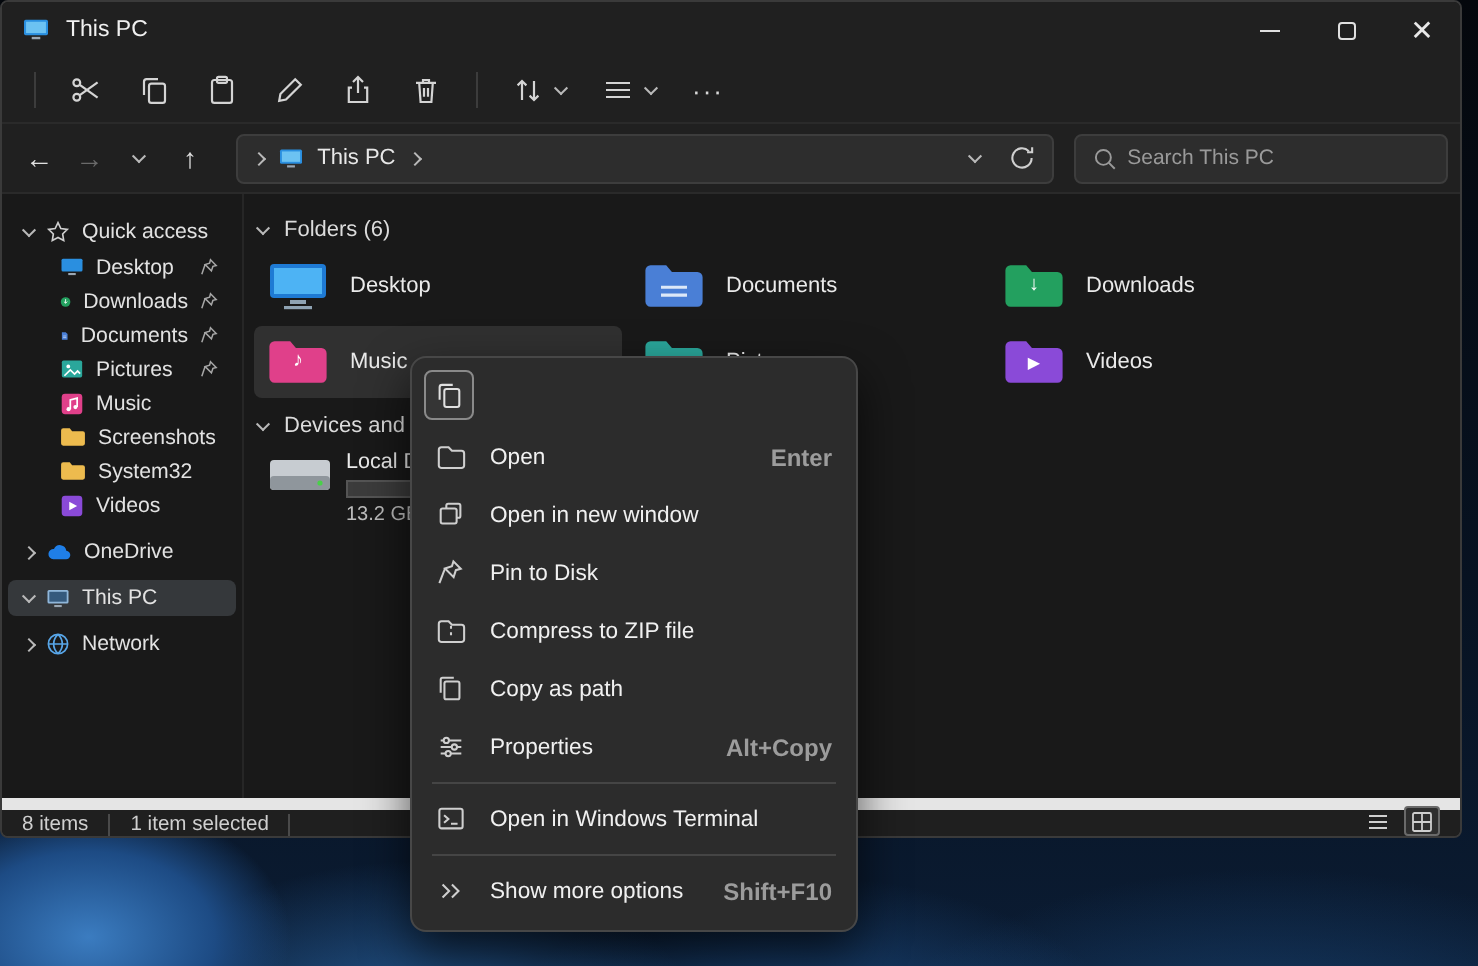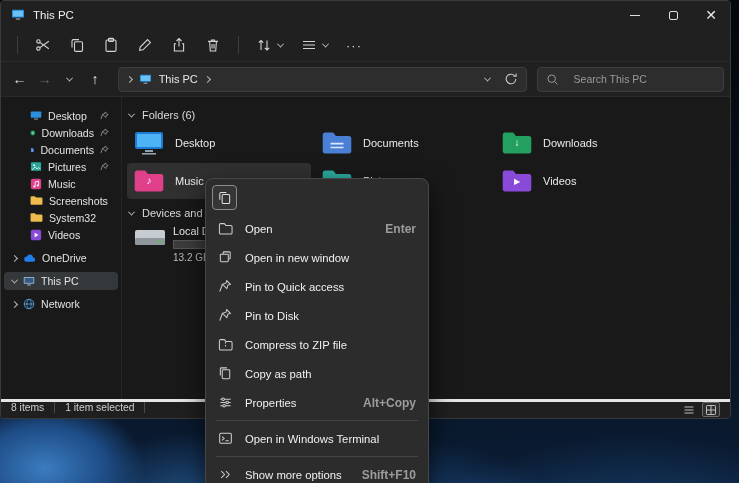--- a/index.html
+++ b/index.html
@@ -43,21 +43,21 @@
   .navbar { position:absolute; left:0; top:61px; right:0; height:35px; background:#202020;
     display:flex; align-items:center; padding:0 6px; border-bottom:1px solid #2a2a2a; }
   .nav-btn { width:26px; height:26px; display:flex; align-items:center; justify-content:center;
     font-size:14px; color:#e0e0e0; border-radius:4px; }
   .nav-btn.disabled { color:#6a6a6a; }
   .addr-box { margin-left:10px; width:422px; height:25px; background:#2d2d2d; border:1px solid #3d3d3d;
     border-radius:4px; display:flex; align-items:center; padding:0 8px; gap:7px; }
   .addr-text { color:#e8e8e8; font-size:11px; }
   .addr-right { margin-left:auto; display:flex; align-items:center; gap:14px; }
   .search-box { margin-left:10px; width:193px; height:25px; background:#2d2d2d; border:1px solid #3d3d3d;
-    border-radius:4px; display:flex; align-items:center; padding:0 8px; gap:15px; }
+    border-radius:4px; display:flex; align-items:center; padding:0 8px; gap:5px; }
   .search-box input { flex:1; background:transparent; border:none; outline:none; color:#d8d8d8;
     font-size:10.5px; font-family:inherit; }
   .search-box input::placeholder { color:#9a9a9a; }
 
   
   .sidebar { position:absolute; left:0; top:96px; width:121px; height:304px; padding-top:10px;
     border-right:1px solid #262626; background:#191919; }
   .sb-row { display:flex; align-items:center; height:17px; padding-left:8px; gap:6px; border-radius:4px;
     margin:0 3px; color:#e2e2e2; }
   .sb-row.root { height:18px; }
@@ -81,21 +81,21 @@
   .tile-label { font-size:11px; color:#eaeaea; }
   .drive-tile { position:absolute; display:flex; gap:8px; padding-left:6px; }
   .drive-info { display:flex; flex-direction:column; }
   .drive-label { font-size:10.8px; color:#eaeaea; }
   .cap-track { width:96px; height:9px; background:#3c3c3c; border:1px solid #555; margin-top:3px; }
   .cap-fill { height:100%; background:#2f7cd6; }
   .drive-free { margin-top:3px; font-size:10px; color:#bdbdbd; white-space:nowrap; }
 
   
   .statusbar { position:absolute; left:0; bottom:0; right:0; height:19px; background:#1f1f1f;
-    border-top:3px solid #e5e5e5; display:flex; align-items:flex-start; padding:0 10px; gap:10px;
+    border-top:6px solid #e5e5e5; display:flex; align-items:flex-end; padding:0 10px; gap:10px;
     font-size:10.3px; color:#cfcfcf; }
   .st-sep { width:1px; height:11px; background:#4a4a4a; }
   .st-views { margin-left:auto; display:flex; gap:4px; }
   .st-view-btn { width:18px; height:15px; display:flex; align-items:center; justify-content:center; border-radius:2px; }
   .st-view-btn.active { border:1px solid #6a6a6a; background:#2e2e2e; }
 
   
   .context-menu { position:absolute; left:205px; top:178px; width:224px; z-index:50;
     background:#2c2c2c; border:1px solid #474747; border-radius:8px; padding:5px 4px;
     box-shadow:0 10px 24px rgba(0,0,0,0.65); }
@@ -223,20 +223,27 @@
       <div class="search-box">
         <svg width="13" height="13" viewBox="0 0 16 16" fill="none" stroke="#9a9a9a" stroke-width="1.2">
             <circle cx="7" cy="7" r="4.6"></circle>
             <path d="M10.4 10.4 14 14"></path>
           </svg>
         <input type="text" placeholder="Search This PC" style="">
       </div>
     </div>
 
     <div class="sidebar">
+      <div class="sb-row root">
+        <span class="chev down sb-chev"></span>
+        <svg width="12" height="12" viewBox="0 0 16 16" fill="none" stroke="#cfcfcf" stroke-width="1.1">
+            <path d="M8 1.8l1.9 3.9 4.3.6-3.1 3 .7 4.3L8 11.6 4.2 13.6l.7-4.3-3.1-3 4.3-.6Z"></path>
+          </svg>
+        <span class="sb-label">Quick access</span>
+      </div>
       <div class="sb-row child">
         <svg width="12" height="11" viewBox="0 0 16 14">
             <rect x="1" y="1.5" width="14" height="8.5" rx="1" fill="#2a8fe0"></rect>
             <rect x="5.5" y="11" width="5" height="1.4" fill="#9aa7b3"></rect>
           </svg>
         <span class="sb-label">Desktop</span>
         <svg class="pin" width="9" height="9" viewBox="0 0 12 12" fill="none" stroke="#a8a8a8" stroke-width="1">
             <path d="M7 1.2 10.8 5 8.6 5.6 7.6 8.6 3.4 4.4 6.4 3.4Z"></path>
             <path d="M3.4 4.4 1.2 10.8"></path>
           </svg>
@@ -463,28 +470,20 @@
           <path d="M5.5 4.5V3a1 1 0 0 1 1-1H12a1 1 0 0 1 1 1v5.5a1 1 0 0 1-1 1h-1"></path>
         </svg>
       <span class="cm-label">Open in new window</span>
       <span class="cm-shortcut"></span>
     </div>
     <div class="cm-item">
       <svg width="15" height="15" viewBox="0 0 16 16" fill="none" stroke="#cfcfcf" stroke-width="1.1">
           <path d="M9.3 1.8 13.2 5.7 10.6 6.5 9.4 10.2 4.8 5.6 8.5 4.4Z"></path>
           <path d="M4.8 5.6 1.8 13.4"></path>
         </svg>
-      <span class="cm-label">Pin to Quick access</span>
-      <span class="cm-shortcut"></span>
-    </div>
-    <div class="cm-item">
-      <svg width="15" height="15" viewBox="0 0 16 16" fill="none" stroke="#cfcfcf" stroke-width="1.1">
-          <path d="M9.3 1.8 13.2 5.7 10.6 6.5 9.4 10.2 4.8 5.6 8.5 4.4Z"></path>
-          <path d="M4.8 5.6 1.8 13.4"></path>
-        </svg>
       <span class="cm-label">Pin to Disk</span>
       <span class="cm-shortcut"></span>
     </div>
     <div class="cm-item">
       <svg width="15" height="15" viewBox="0 0 16 16" fill="none" stroke="#cfcfcf" stroke-width="1.1">
           <path d="M1.5 4.2a1.4 1.4 0 0 1 1.4-1.4h3.8l1.8 1.9h5.1a1.4 1.4 0 0 1 1.4 1.4v6.4a1.4 1.4 0 0 1-1.4 1.4H2.9a1.4 1.4 0 0 1-1.4-1.4Z"></path>
           <path d="M8 5.2v1.6M8 8.6v1.6"></path>
         </svg>
       <span class="cm-label">Compress to ZIP file</span>
       <span class="cm-shortcut"></span>

